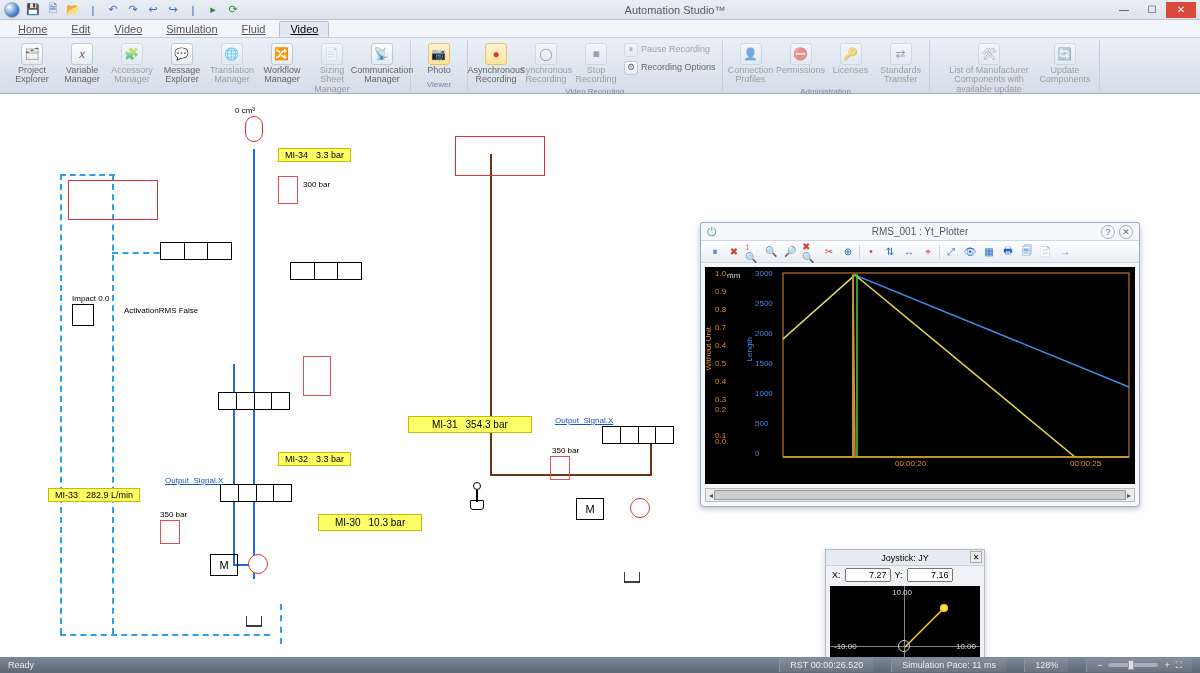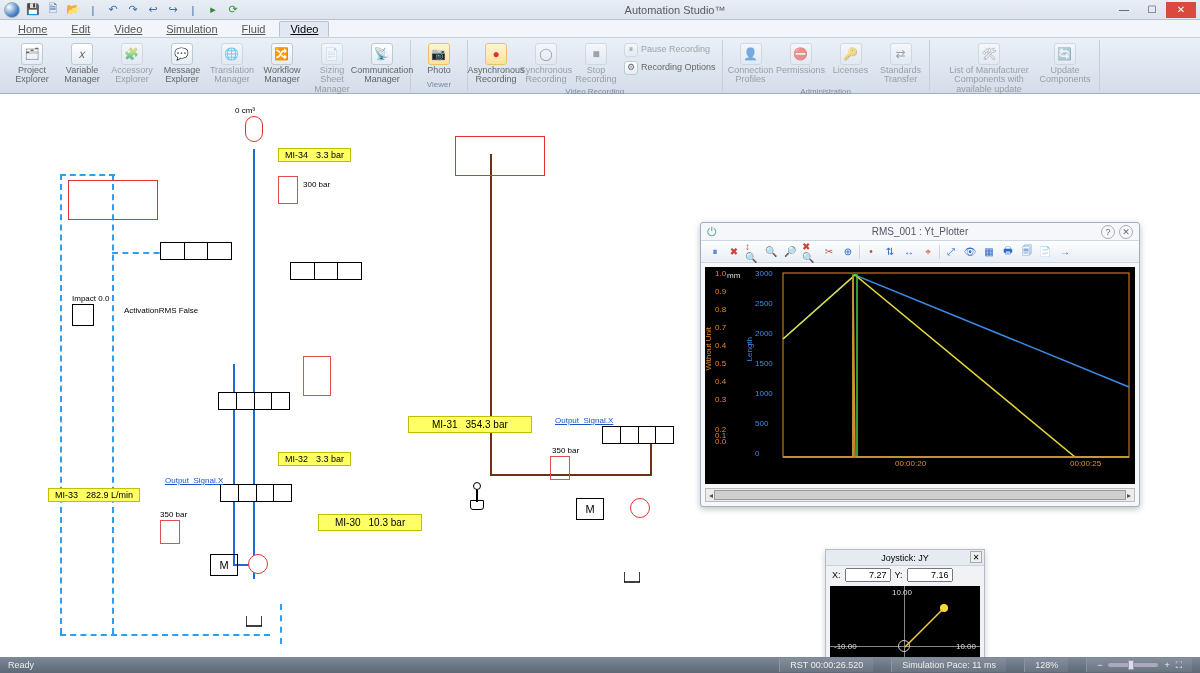--- a/index.html
+++ b/index.html
@@ -140,21 +140,21 @@
       <div class="rbtn">
           <div class="ricon">🗂</div>
           <span>Project Explorer</span>
         </div>
       <div class="rbtn">
           <div class="ricon">𝑥</div>
           <span>Variable Manager</span>
         </div>
       <div class="rbtn disabled">
           <div class="ricon">🧩</div>
-          <span>Accessory Explorer</span>
+          <span>Accessory Manager</span>
         </div>
       <div class="rbtn">
           <div class="ricon">💬</div>
           <span>Message Explorer</span>
         </div>
       <div class="rbtn disabled">
           <div class="ricon">🌐</div>
           <span>Translation Manager</span>
         </div>
       <div class="rbtn">
@@ -400,21 +400,21 @@
       <span class="axis-lbl" style="left:22px;top:4px;color:#ddd">mm</span>
 
       <span class="axis-lbl" style="left:10px;top:2px">1.0</span>
       <span class="axis-lbl" style="left:10px;top:20px">0.9</span>
       <span class="axis-lbl" style="left:10px;top:38px">0.8</span>
       <span class="axis-lbl" style="left:10px;top:56px">0.7</span>
       <span class="axis-lbl" style="left:10px;top:74px">0.4</span>
       <span class="axis-lbl" style="left:10px;top:92px">0.5</span>
       <span class="axis-lbl" style="left:10px;top:110px">0.4</span>
       <span class="axis-lbl" style="left:10px;top:128px">0.3</span>
-      <span class="axis-lbl" style="left:10px;top:158px">0.2</span>
+      <span class="axis-lbl" style="left:10px;top:138px">0.2</span>
       <span class="axis-lbl" style="left:10px;top:164px">0.1</span>
       <span class="axis-lbl" style="left:10px;top:170px">0.0</span>
 
       <span class="axis-lbl" style="left:50px;top:2px;color:#3e8be6">3000</span>
       <span class="axis-lbl" style="left:50px;top:32px;color:#3e8be6">2500</span>
       <span class="axis-lbl" style="left:50px;top:62px;color:#3e8be6">2000</span>
       <span class="axis-lbl" style="left:50px;top:92px;color:#3e8be6">1500</span>
       <span class="axis-lbl" style="left:50px;top:122px;color:#3e8be6">1000</span>
       <span class="axis-lbl" style="left:50px;top:152px;color:#3e8be6">500</span>
       <span class="axis-lbl" style="left:50px;top:182px;color:#3e8be6">0</span>

